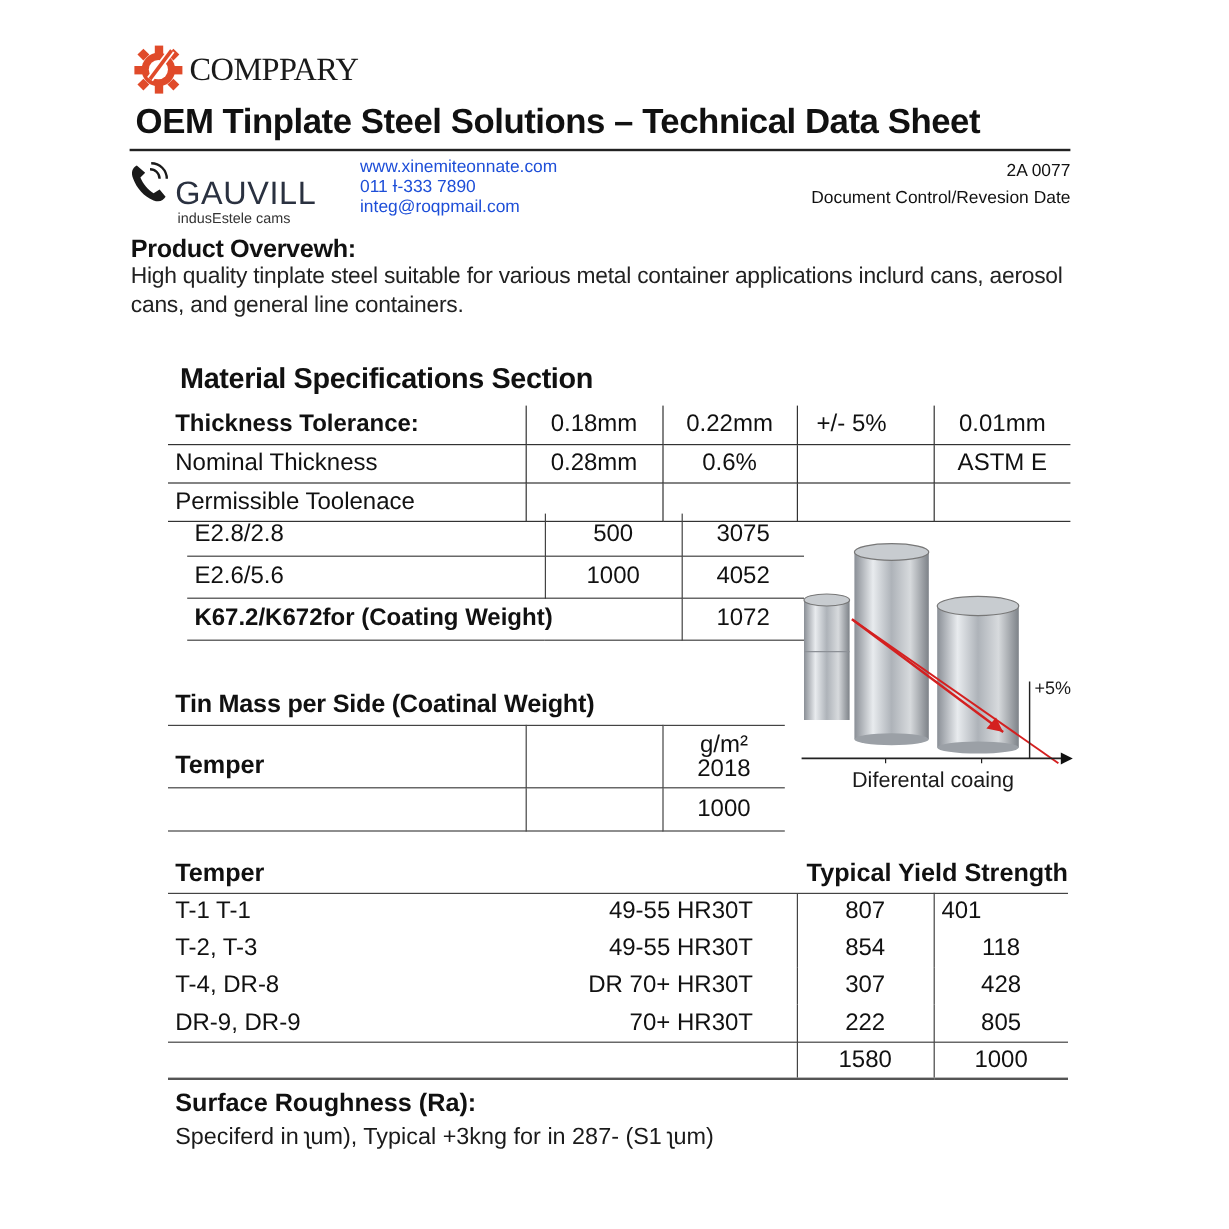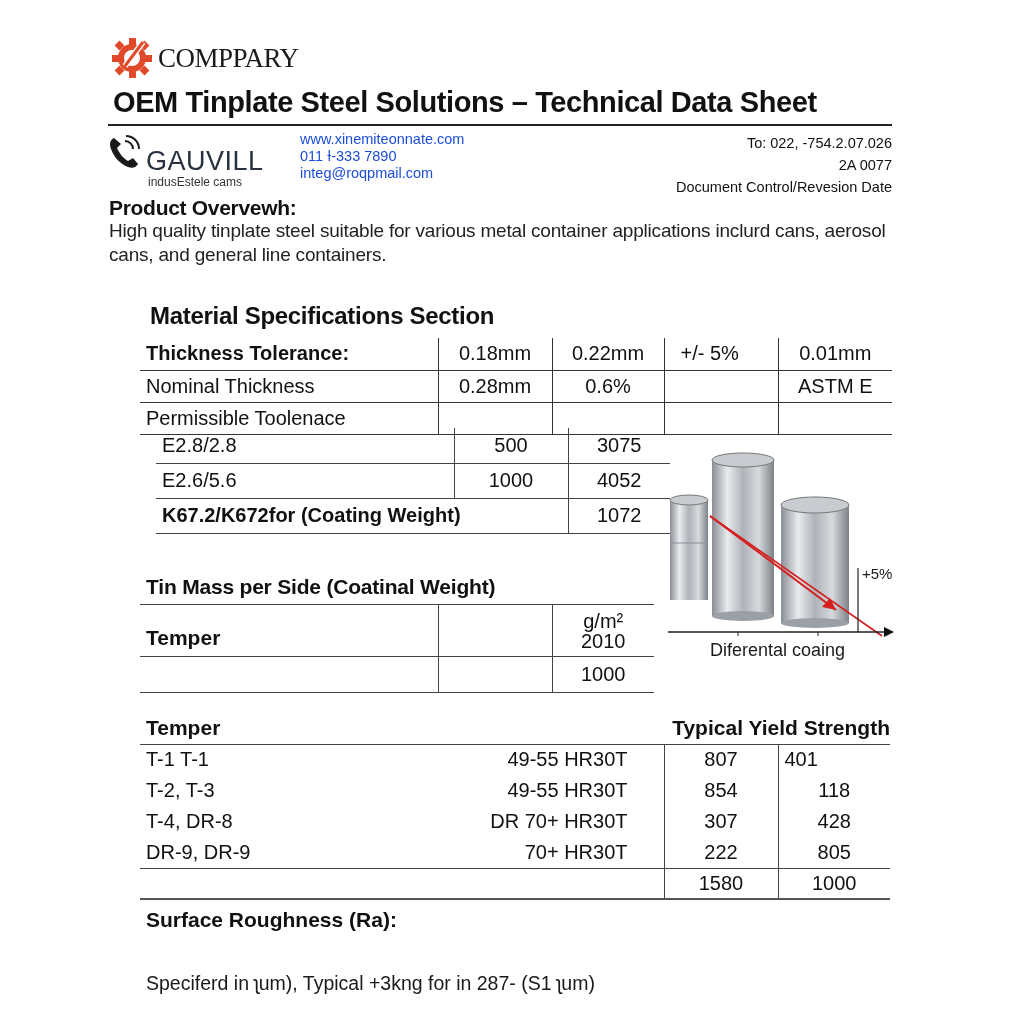--- a/index.html
+++ b/index.html
@@ -43,21 +43,21 @@
   .t3 tr.top td { border-top: 1.5px solid #444; }
 
   .t4 { left: 140px; top: 712px; font-size: 20px; }
   .t4 td { height: 31px; padding: 0 6px; vertical-align: middle; }
   .t4 td.vb { border-right: 1.5px solid #444; }
   .t4 tr.head td { border-bottom: 1.5px solid #444; font-weight: bold; font-size: 21px; height: 32px; }
   .t4 tr.last td { border-bottom: 1.5px solid #444; }
   .t4 tr.total td { border-bottom: 2px solid #555; font-weight: normal; }
 
   .rough-h { left: 146px; top: 908px; font-size: 21px; font-weight: bold; }
-  .rough-p { left: 146px; top: 936px; font-size: 19.5px; color: #1a1a1a; margin-top: 36px; }
+  .rough-p { left: 146px; top: 936px; font-size: 19.5px; color: #1a1a1a; }
 
   .figure { left: 662px; top: 448px; width: 240px; height: 230px; }
   .fig-caption { left: 710px; top: 640px; font-size: 18px; color: #1a1a1a; }
   .fig-pct { left: 862px; top: 565px; font-size: 15px; color: #1a1a1a; }
 </style>
 </head>
 <body>
 
 <div class="abs logo">
   <svg width="46" height="44" viewBox="0 0 46 44">
@@ -94,21 +94,20 @@
   </div>
 </div>
 
 <div class="abs contact">
   <div>www.xinemiteonnate.com</div>
   <div>011 Ɨ-333 7890</div>
   <div>integ@roqpmail.com</div>
 </div>
 
 <div class="abs doc-meta">
-  <div>To: 022, -754.2.07.026</div>
   <div>2A 0077</div>
   <div>Document Control/Revesion Date</div>
 </div>
 
 <div class="abs overview-h">Product Overvewh:</div>
 <div class="abs overview-p">High quality tinplate steel suitable for various metal container applications inclurd cans, aerosol cans, and general line containers.</div>
 
 <div class="abs spec-h">Material Specifications Section</div>
 <table class="abs t1">
   <tbody>
@@ -156,21 +155,21 @@
   </table>
 
 <div class="abs tinmass">Tin Mass per Side (Coatinal Weight)</div>
 <table class="abs t3">
   <tbody>
       <tr class="top">
     <td class="vb" style="width:298px;height:52px;font-weight:bold;font-size:21px;padding-top:14px">Temper</td>
     <td class="vb" style="width:114px"></td>
     <td style="width:102px;text-align:center;line-height:20px">
       <div>g/m²</div>
-      <div>2010</div>
+      <div>2018</div>
     </td>
   </tr>
   <tr>
     <td class="vb" style="height:36px"></td>
     <td class="vb"></td>
     <td style="text-align:center">1000</td>
   </tr>
 </tbody>
   </table>
 

